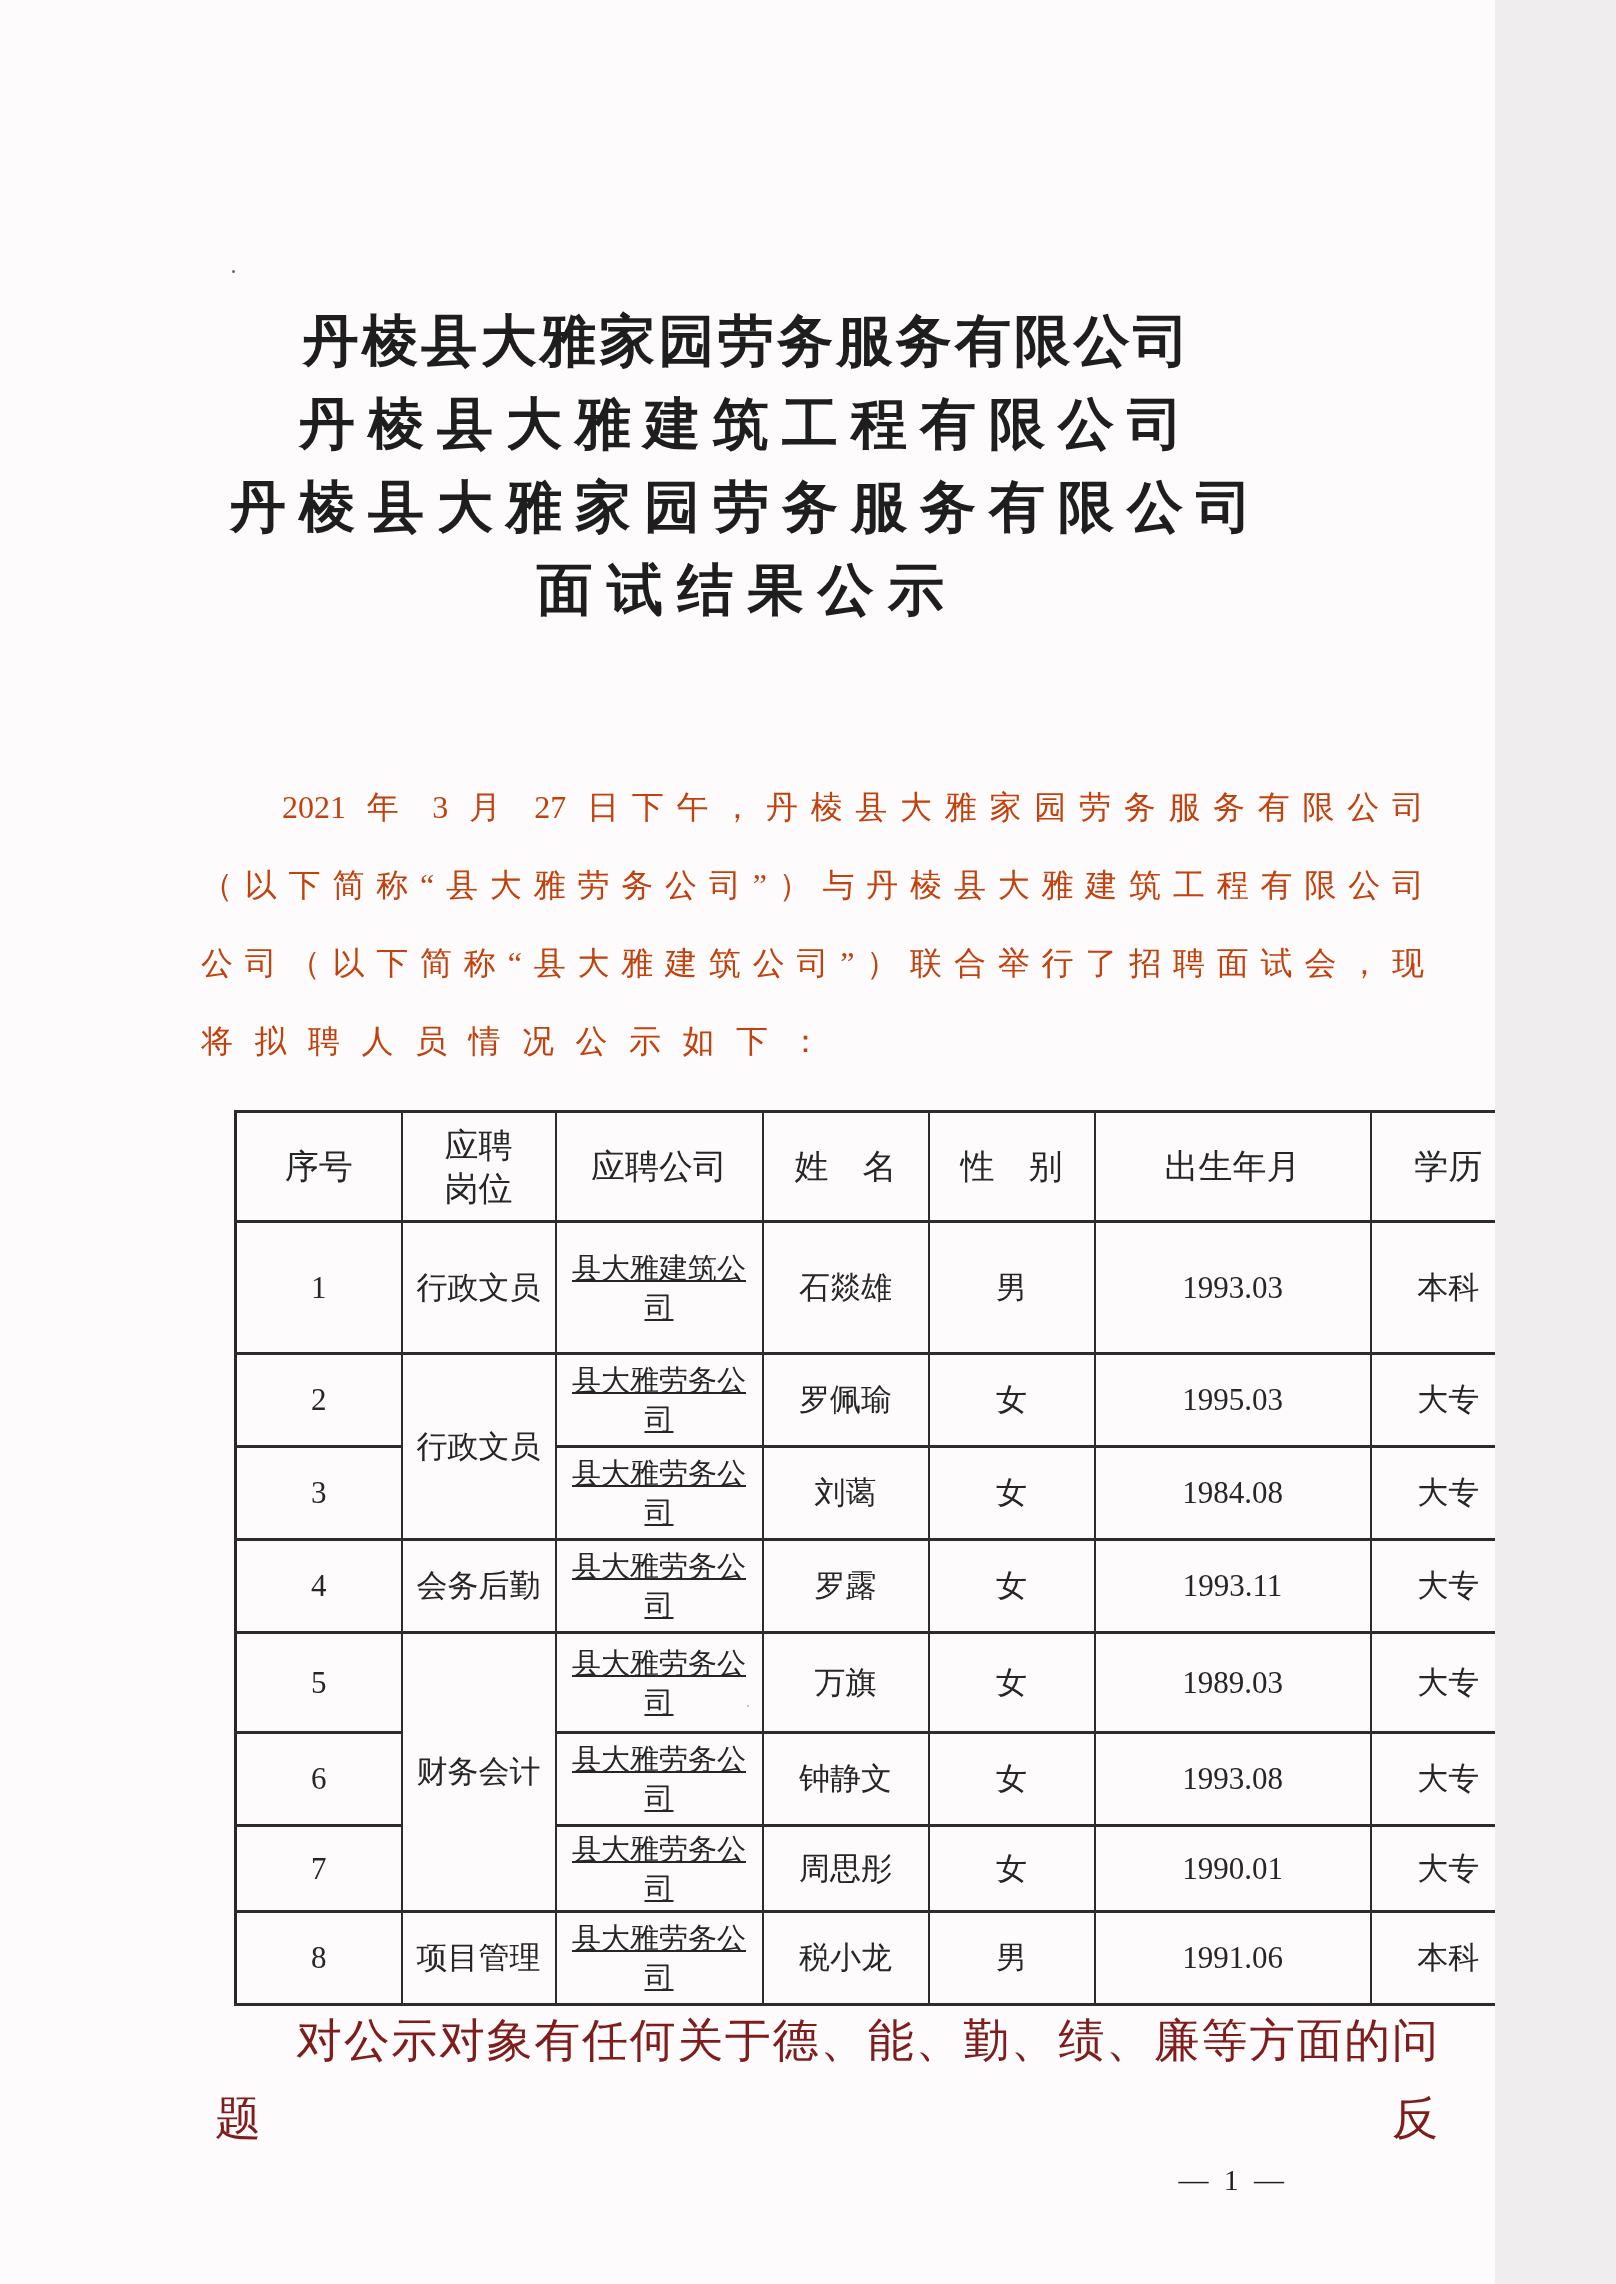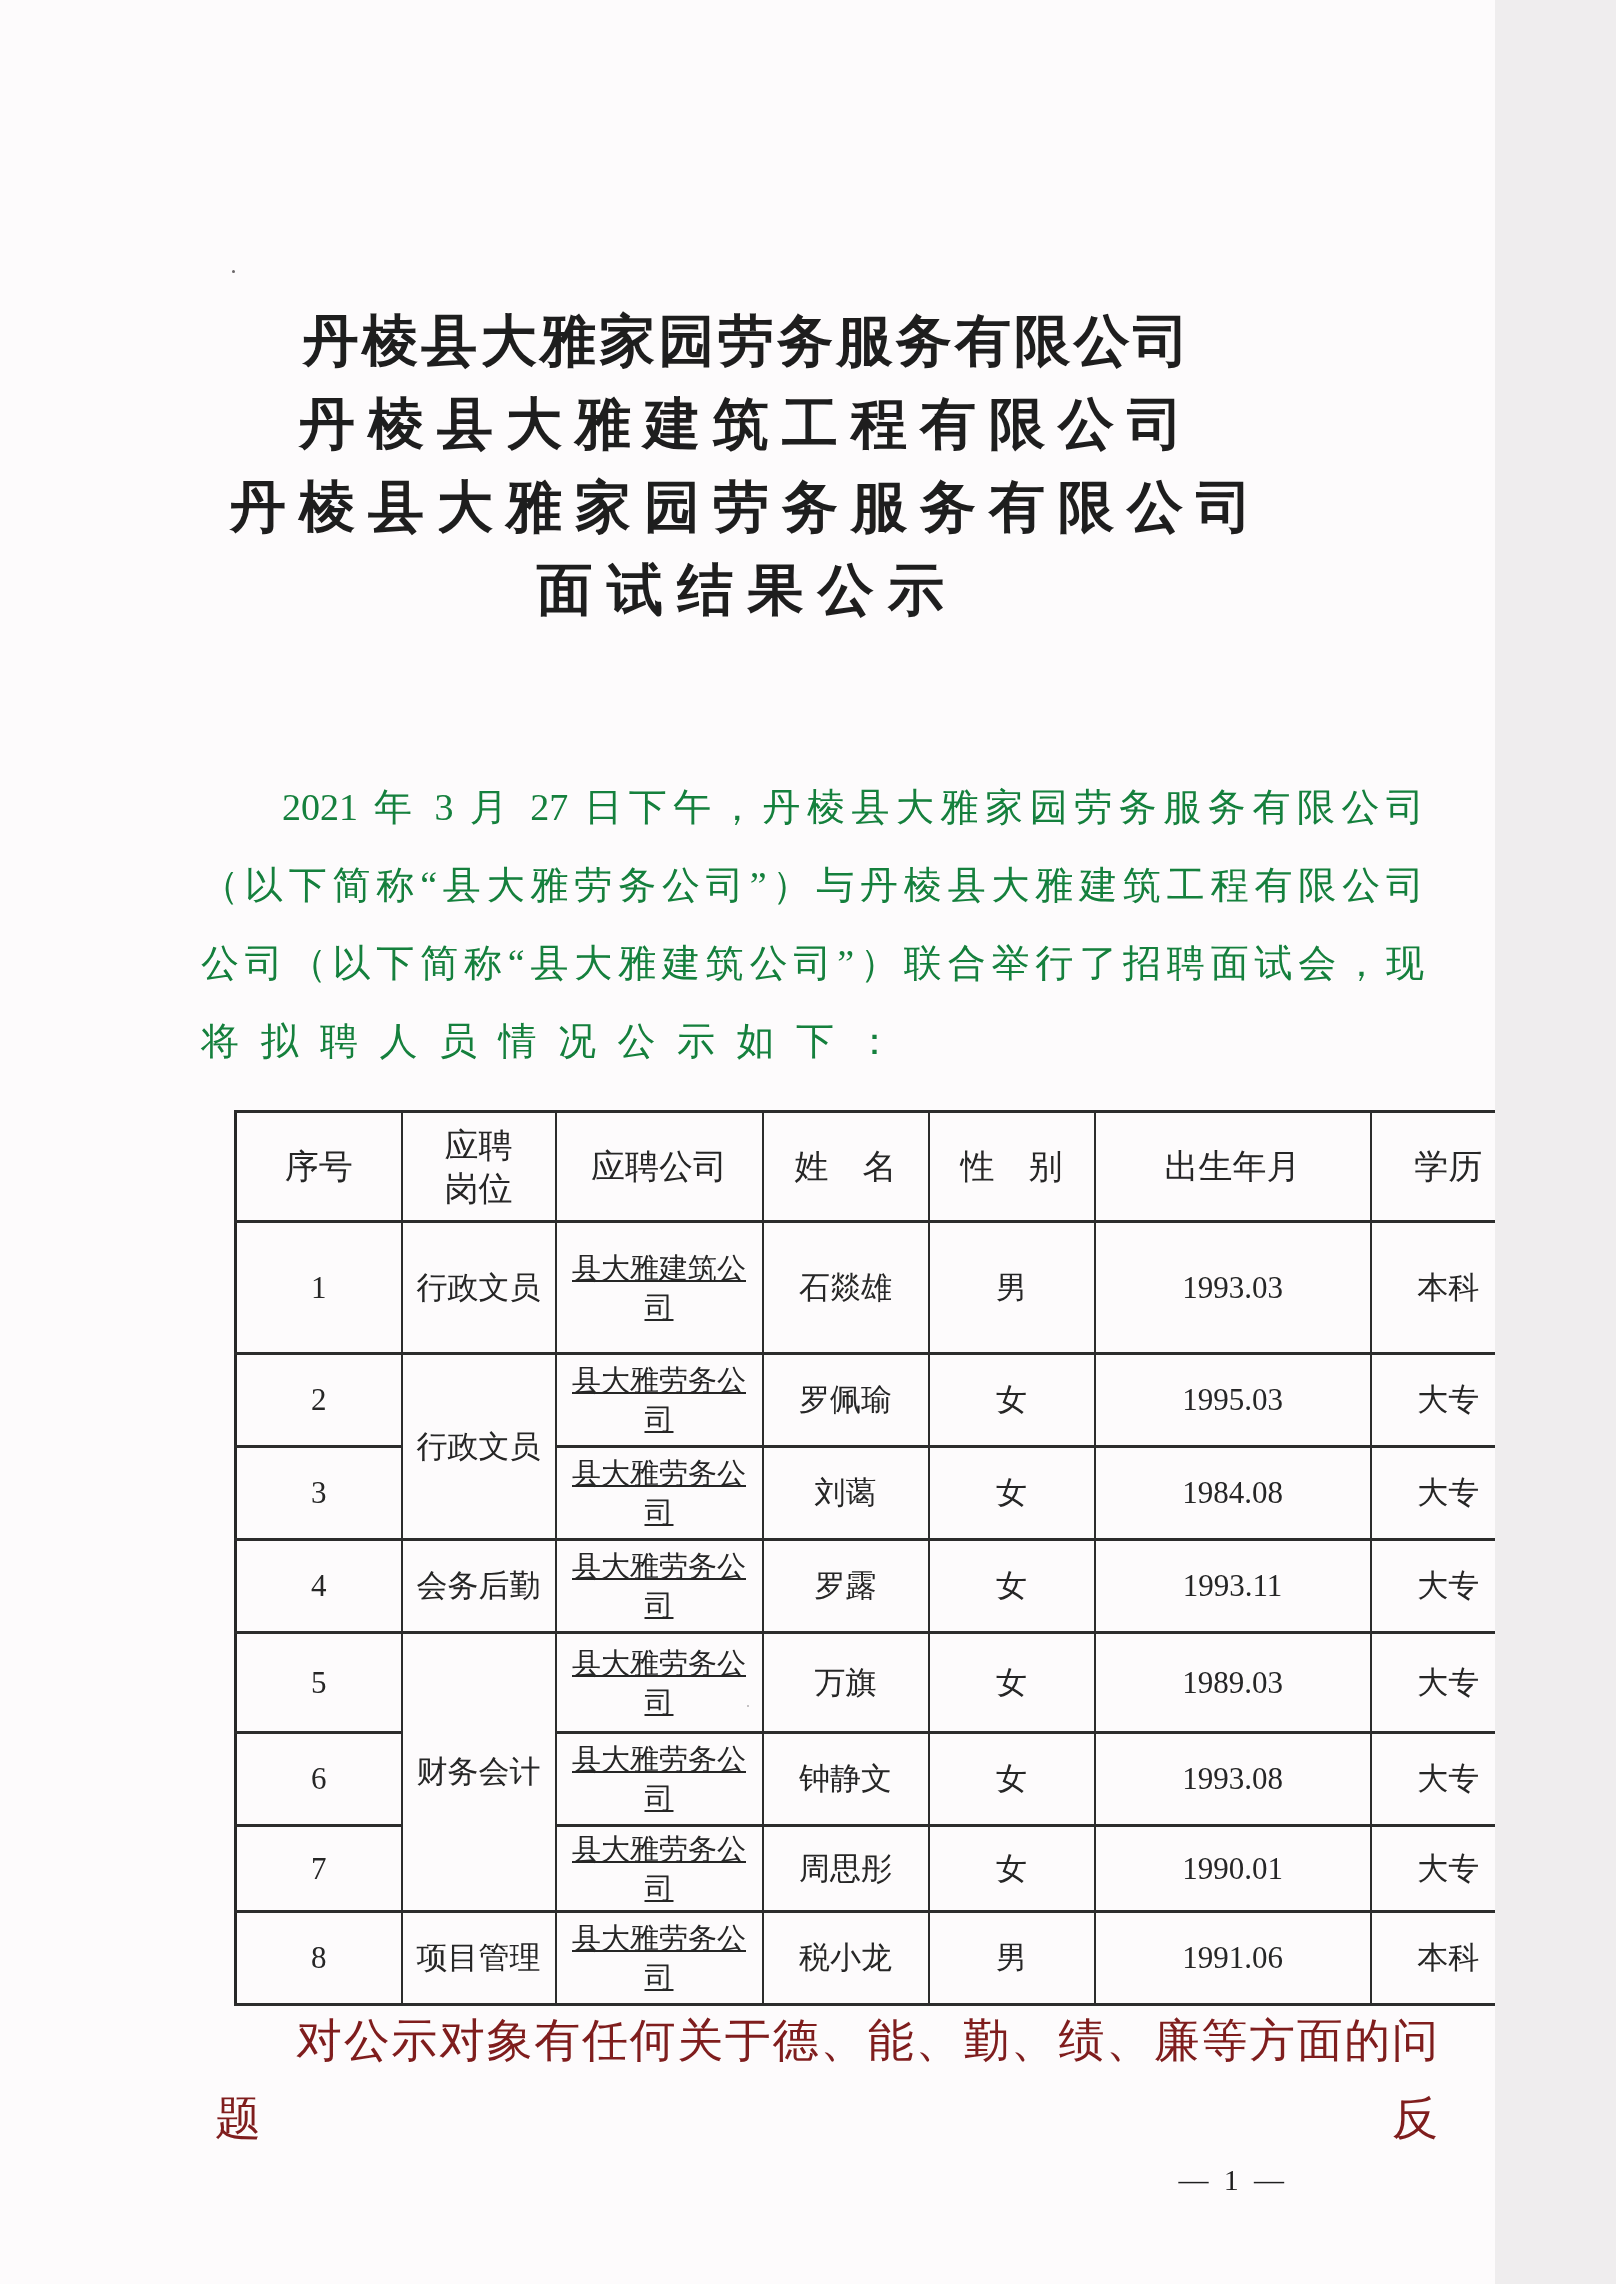--- a/index.html
+++ b/index.html
@@ -27,23 +27,23 @@
     color: #1e1e1e;
   }
   .title-line.ls-tight  { letter-spacing: 3.3px;  }
   .title-line.ls-wide   { letter-spacing: 13px; }
   .title-line.ls-wider  { letter-spacing: 14.3px; }
 
   
   .intro-block {
     position: absolute;
     top: 768px; left: 201px; width: 1223px;
-    font-size: 38px;
+    font-size: 32px;
     line-height: 78px;
-    color: #15803d;
+    color: #c2410c;
   }
   .intro-line { text-align: justify; text-align-last: justify; }
   .intro-line.first { text-indent: 81px; }
   .intro-line.last  { text-align-last: left; letter-spacing: 21.5px; }
 
   
   .doc-table-wrap { position: absolute; top: 1110px; left: 190px; }
   table.doc-table {
     border-collapse: collapse;
     table-layout: fixed;

